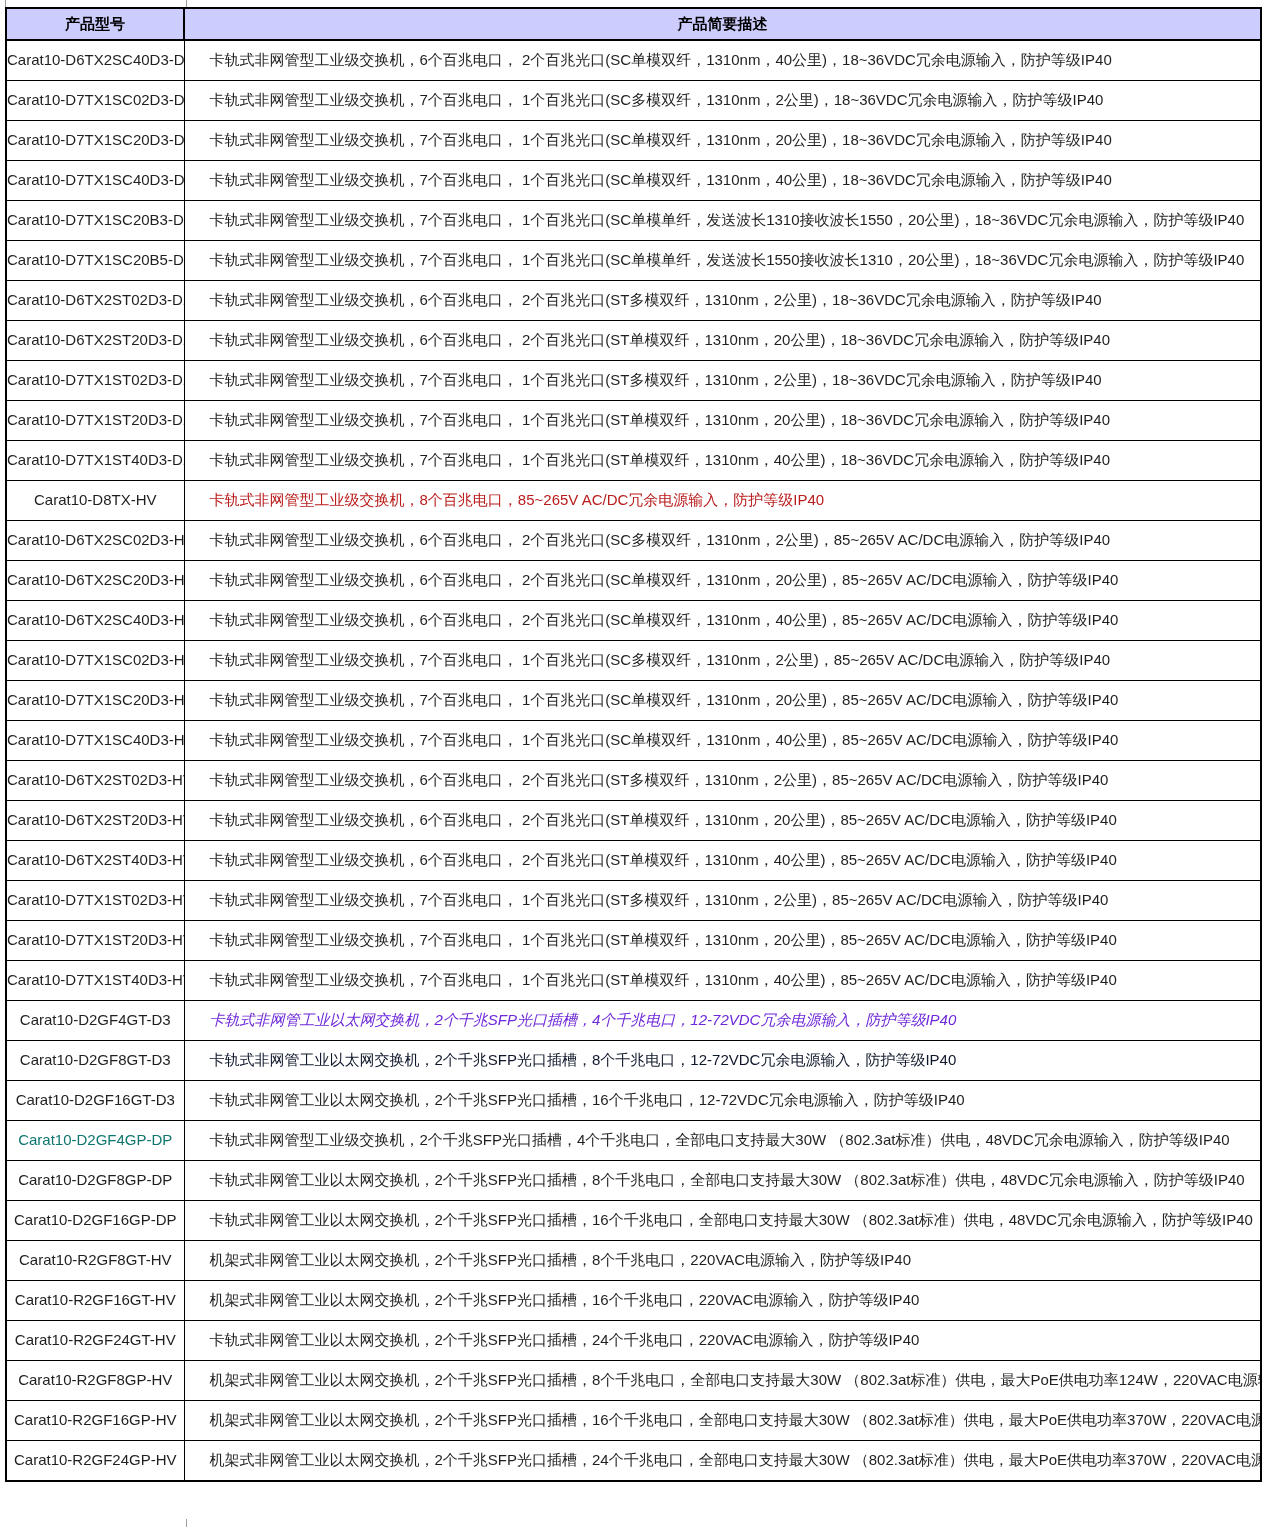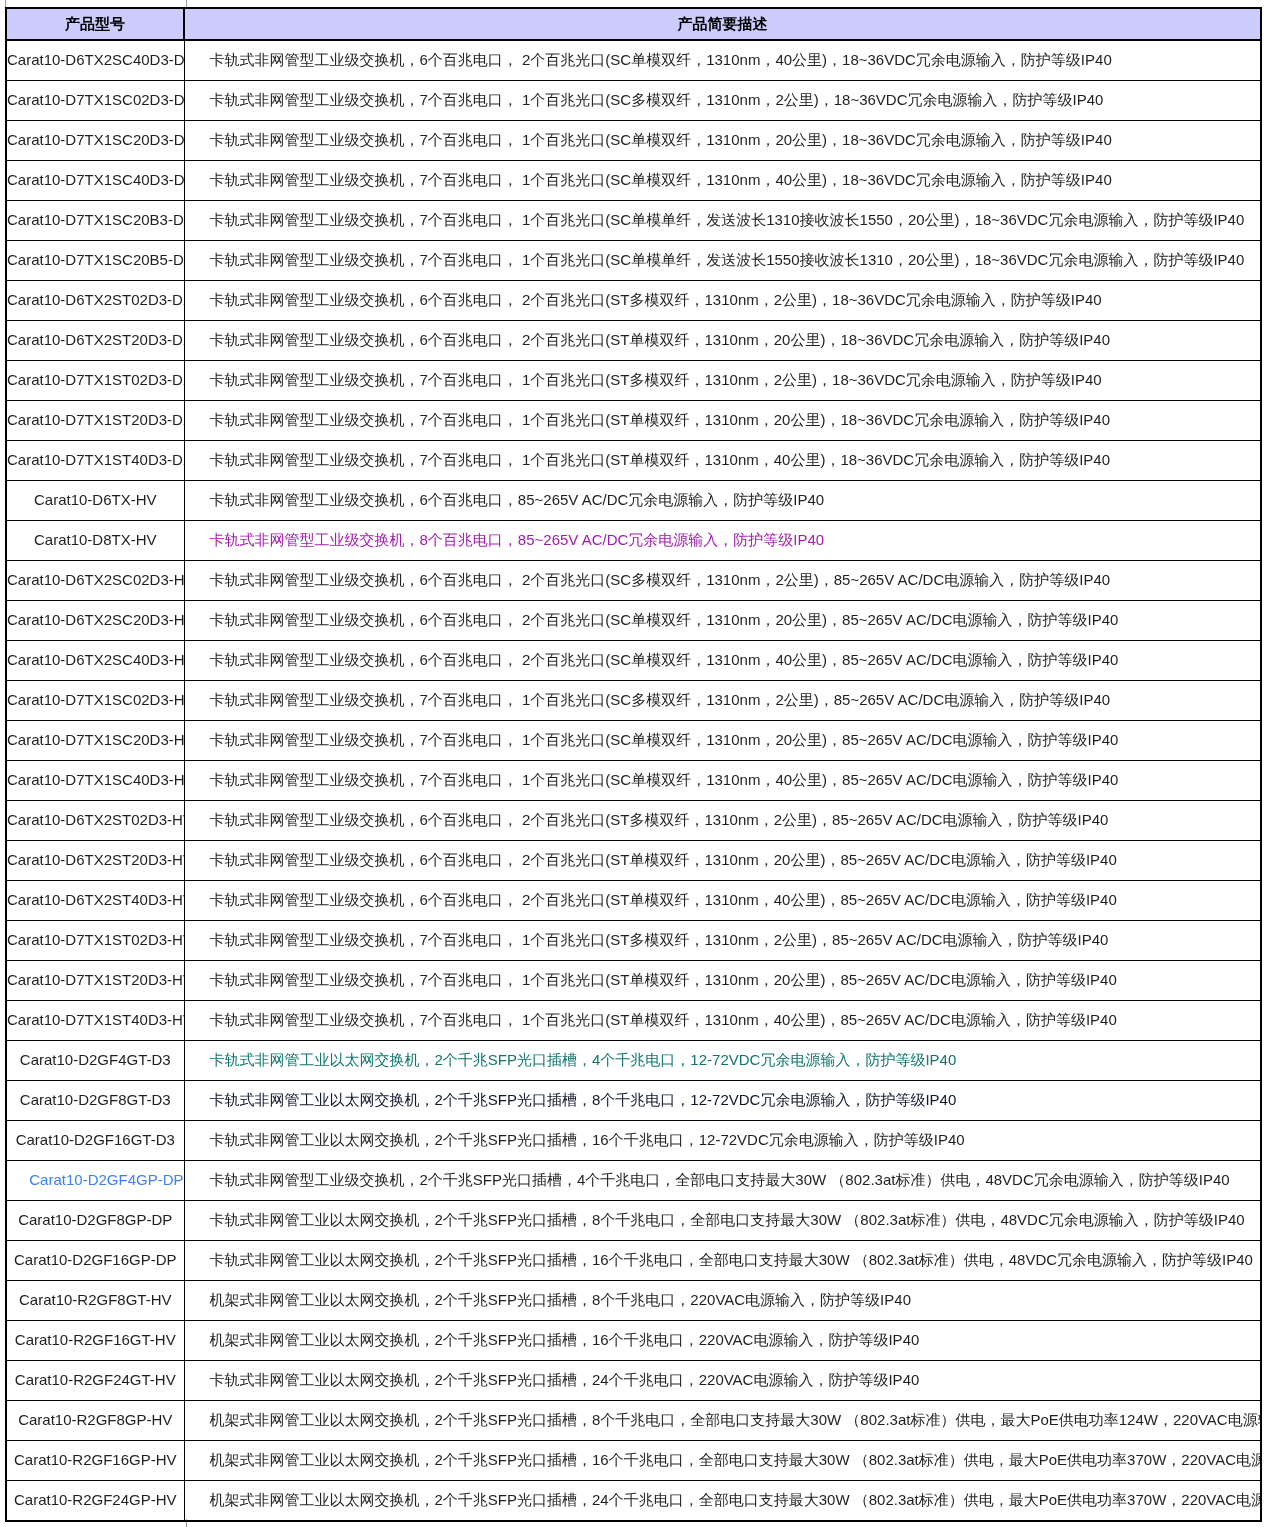--- a/index.html
+++ b/index.html
@@ -114,26 +114,22 @@
       </tr>
       <tr>
         <td class="model-cell" style="color: rgb(31, 31, 31);">Carat10-D7TX1ST20D3-D2</td>
         <td class="desc-cell" style="color: rgb(31, 31, 31);">卡轨式非网管型工业级交换机，7个百兆电口， 1个百兆光口(ST单模双纤，1310nm，20公里)，18~36VDC冗余电源输入，防护等级IP40</td>
       </tr>
       <tr>
         <td class="model-cell" style="color: rgb(31, 31, 31);">Carat10-D7TX1ST40D3-D2</td>
         <td class="desc-cell" style="color: rgb(31, 31, 31);">卡轨式非网管型工业级交换机，7个百兆电口， 1个百兆光口(ST单模双纤，1310nm，40公里)，18~36VDC冗余电源输入，防护等级IP40</td>
       </tr>
       <tr>
-        <td class="model-cell" style="color: rgb(31, 31, 31);">Carat10-D6TX-HV</td>
-        <td class="desc-cell" style="color: rgb(31, 31, 31);">卡轨式非网管型工业级交换机，6个百兆电口，85~265V AC/DC冗余电源输入，防护等级IP40</td>
-      </tr>
-      <tr>
         <td class="model-cell" style="color: rgb(31, 31, 31);">Carat10-D8TX-HV</td>
-        <td class="desc-cell" style="color: #a21caf;">卡轨式非网管型工业级交换机，8个百兆电口，85~265V AC/DC冗余电源输入，防护等级IP40</td>
+        <td class="desc-cell" style="color: #b91c1c;">卡轨式非网管型工业级交换机，8个百兆电口，85~265V AC/DC冗余电源输入，防护等级IP40</td>
       </tr>
       <tr>
         <td class="model-cell" style="color: rgb(31, 31, 31);">Carat10-D6TX2SC02D3-HV</td>
         <td class="desc-cell" style="color: rgb(31, 31, 31);">卡轨式非网管型工业级交换机，6个百兆电口， 2个百兆光口(SC多模双纤，1310nm，2公里)，85~265V AC/DC电源输入，防护等级IP40</td>
       </tr>
       <tr>
         <td class="model-cell" style="color: rgb(31, 31, 31);">Carat10-D6TX2SC20D3-HV</td>
         <td class="desc-cell" style="color: rgb(31, 31, 31);">卡轨式非网管型工业级交换机，6个百兆电口， 2个百兆光口(SC单模双纤，1310nm，20公里)，85~265V AC/DC电源输入，防护等级IP40</td>
       </tr>
       <tr>
@@ -171,32 +167,32 @@
       <tr>
         <td class="model-cell" style="color: rgb(31, 31, 31);">Carat10-D7TX1ST20D3-HV</td>
         <td class="desc-cell" style="color: rgb(31, 31, 31);">卡轨式非网管型工业级交换机，7个百兆电口， 1个百兆光口(ST单模双纤，1310nm，20公里)，85~265V AC/DC电源输入，防护等级IP40</td>
       </tr>
       <tr>
         <td class="model-cell" style="color: rgb(31, 31, 31);">Carat10-D7TX1ST40D3-HV</td>
         <td class="desc-cell" style="color: rgb(31, 31, 31);">卡轨式非网管型工业级交换机，7个百兆电口， 1个百兆光口(ST单模双纤，1310nm，40公里)，85~265V AC/DC电源输入，防护等级IP40</td>
       </tr>
       <tr>
         <td class="model-cell" style="color: rgb(31, 31, 31);">Carat10-D2GF4GT-D3</td>
-        <td class="desc-cell" style="color: #0f766e;">卡轨式非网管工业以太网交换机，2个千兆SFP光口插槽，4个千兆电口，12-72VDC冗余电源输入，防护等级IP40</td>
+        <td class="desc-cell" style="color: #6d28d9; font-style: italic;">卡轨式非网管工业以太网交换机，2个千兆SFP光口插槽，4个千兆电口，12-72VDC冗余电源输入，防护等级IP40</td>
       </tr>
       <tr>
         <td class="model-cell" style="color: rgb(31, 31, 31);">Carat10-D2GF8GT-D3</td>
         <td class="desc-cell" style="color: #0f172a;">卡轨式非网管工业以太网交换机，2个千兆SFP光口插槽，8个千兆电口，12-72VDC冗余电源输入，防护等级IP40</td>
       </tr>
       <tr>
         <td class="model-cell" style="color: rgb(31, 31, 31);">Carat10-D2GF16GT-D3</td>
         <td class="desc-cell" style="color: rgb(31, 31, 31);">卡轨式非网管工业以太网交换机，2个千兆SFP光口插槽，16个千兆电口，12-72VDC冗余电源输入，防护等级IP40</td>
       </tr>
       <tr>
-        <td class="model-cell" style="color: #3b82f6; text-align: right;">Carat10-D2GF4GP-DP</td>
+        <td class="model-cell" style="color: #0f766e;">Carat10-D2GF4GP-DP</td>
         <td class="desc-cell" style="color: rgb(31, 31, 31);">卡轨式非网管型工业级交换机，2个千兆SFP光口插槽，4个千兆电口，全部电口支持最大30W （802.3at标准）供电，48VDC冗余电源输入，防护等级IP40</td>
       </tr>
       <tr>
         <td class="model-cell" style="color: rgb(31, 31, 31);">Carat10-D2GF8GP-DP</td>
         <td class="desc-cell" style="color: rgb(31, 31, 31);">卡轨式非网管工业以太网交换机，2个千兆SFP光口插槽，8个千兆电口，全部电口支持最大30W （802.3at标准）供电，48VDC冗余电源输入，防护等级IP40</td>
       </tr>
       <tr>
         <td class="model-cell" style="color: rgb(31, 31, 31);">Carat10-D2GF16GP-DP</td>
         <td class="desc-cell" style="color: rgb(31, 31, 31);">卡轨式非网管工业以太网交换机，2个千兆SFP光口插槽，16个千兆电口，全部电口支持最大30W （802.3at标准）供电，48VDC冗余电源输入，防护等级IP40</td>
       </tr>

